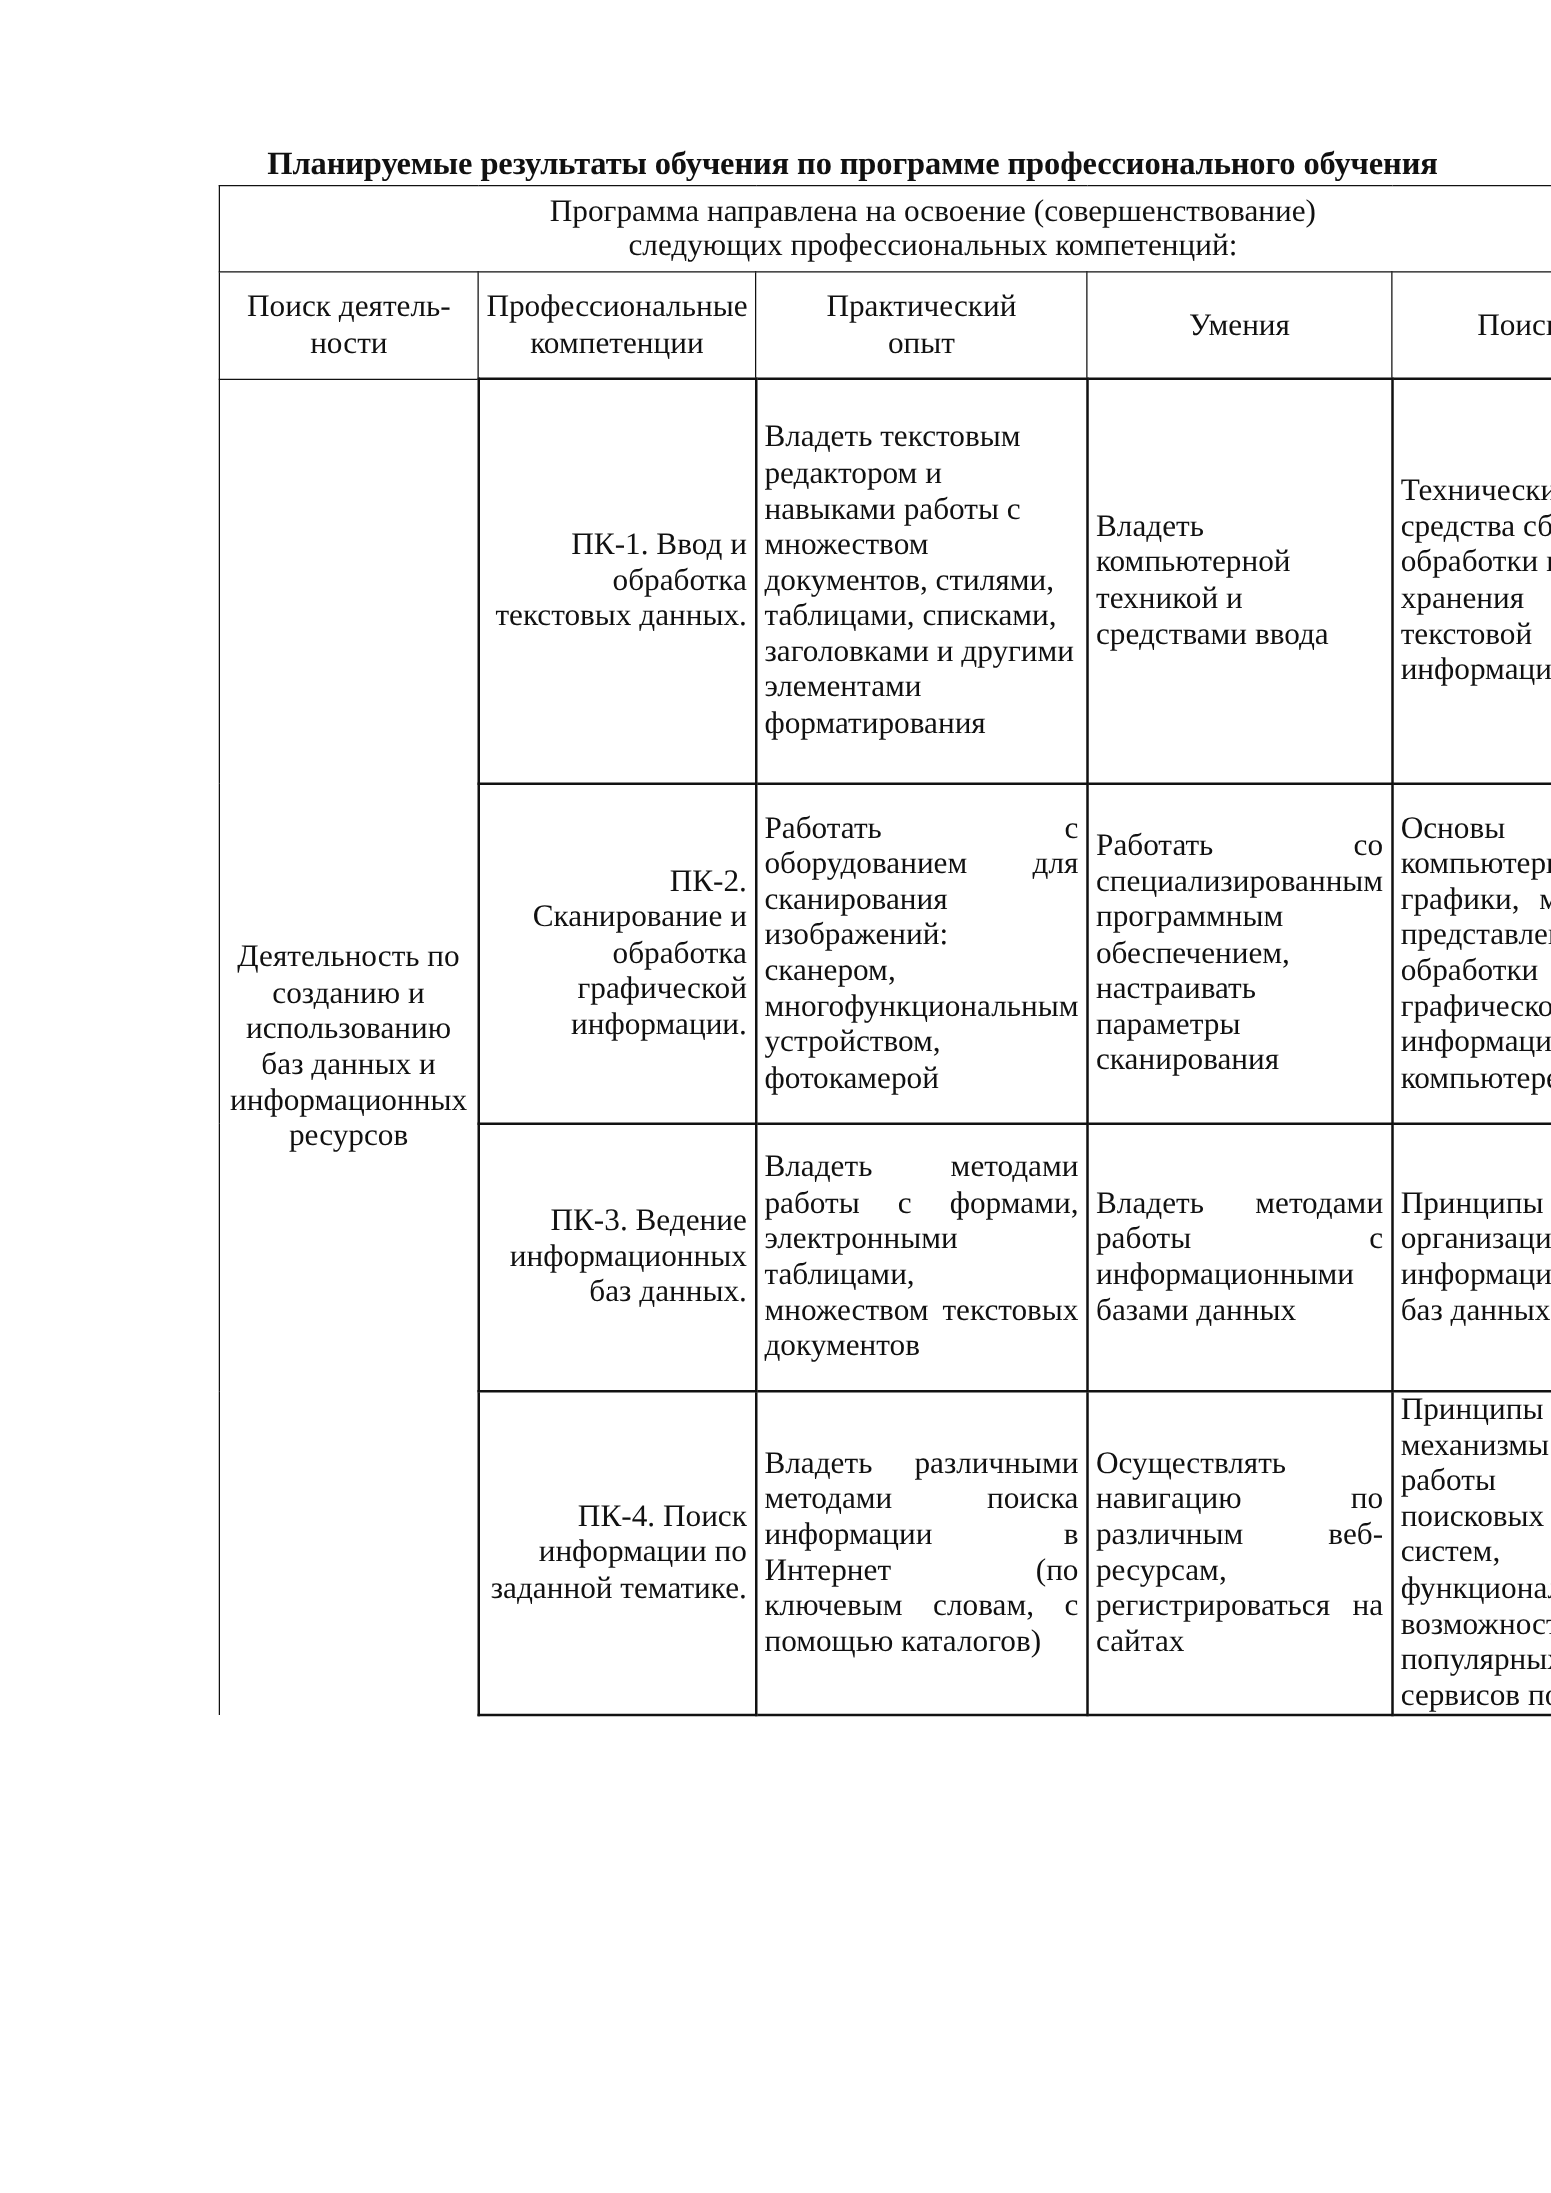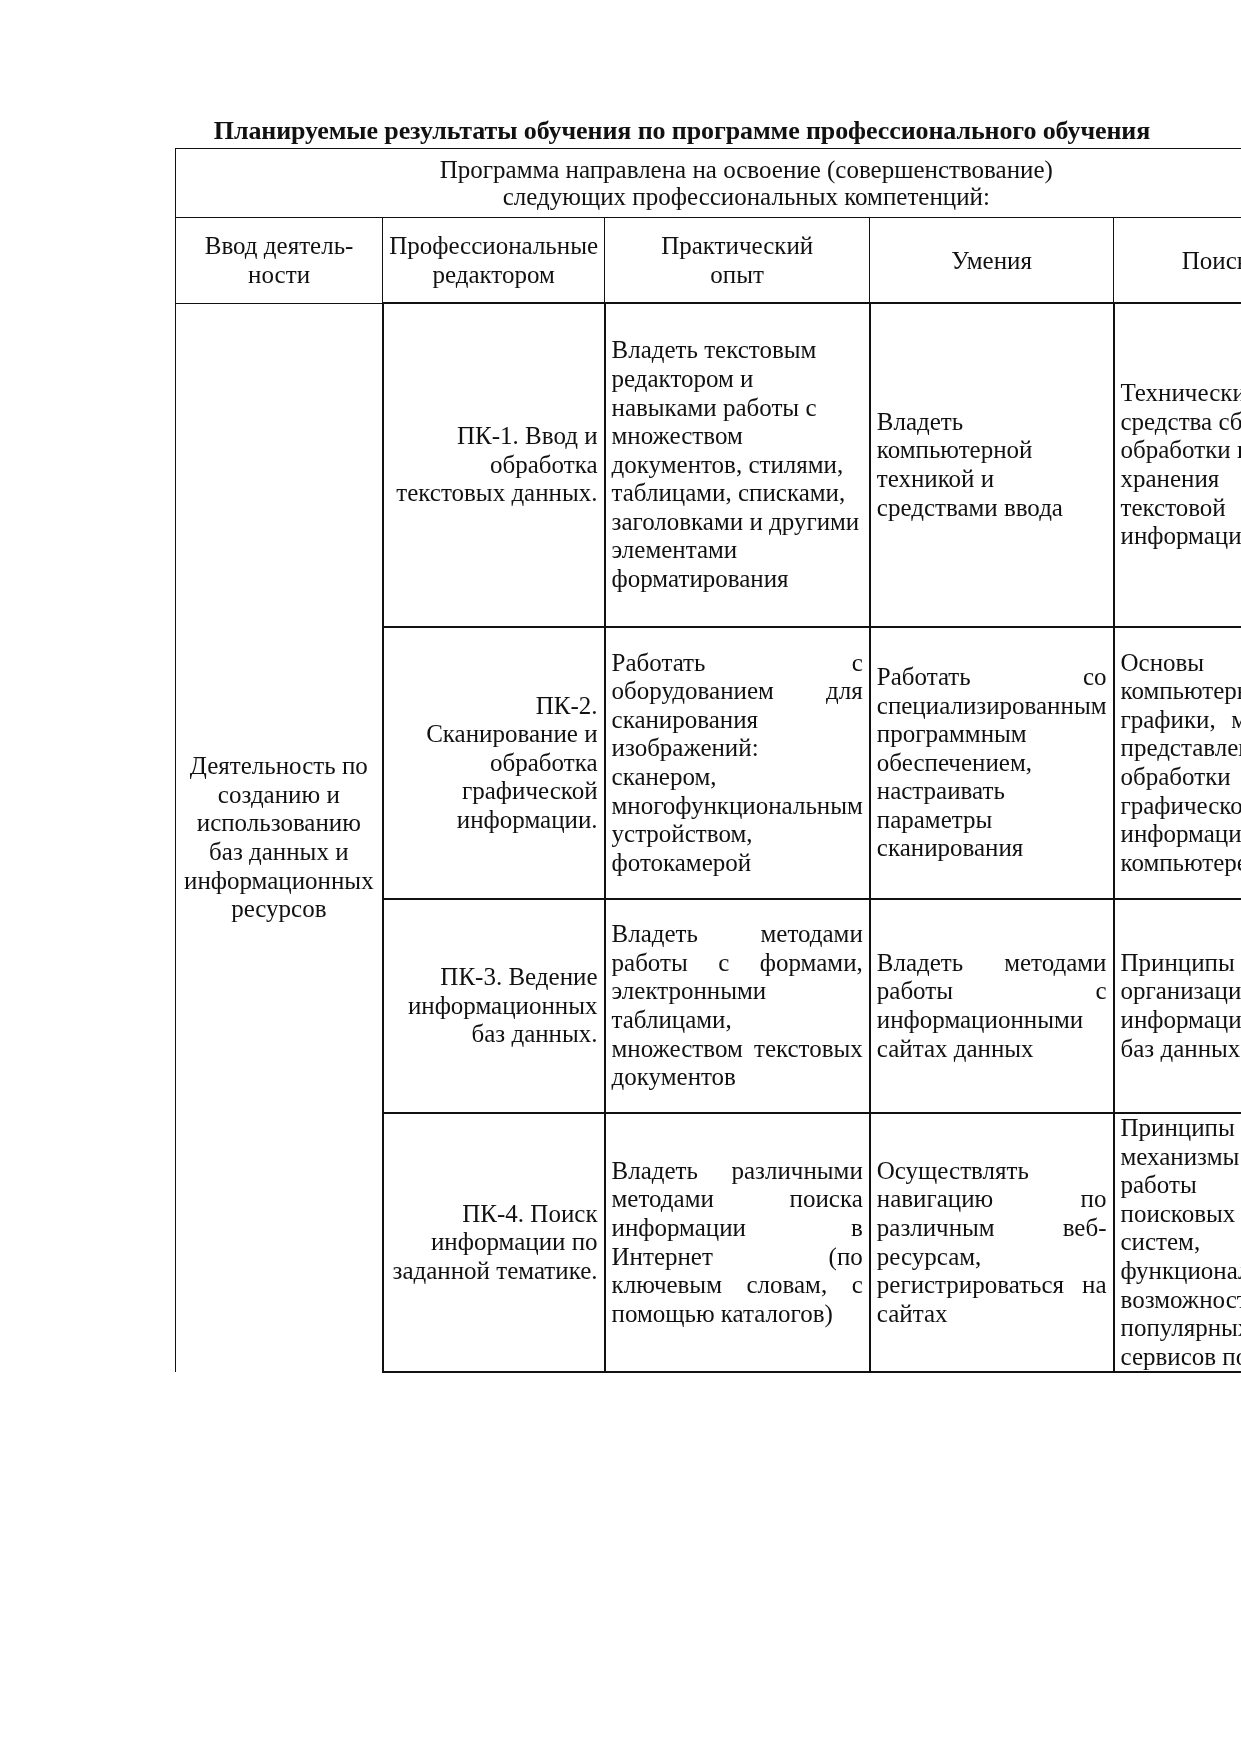--- a/index.html
+++ b/index.html
@@ -79,26 +79,26 @@
   </colgroup>
   <tbody>
       <tr>
     <td class="program-head thin" colspan="5">
       <span class="cell-text">Программа направлена на освоение (совершенствование)</span>
       <span class="cell-text">следующих профессиональных компетенций:</span>
     </td>
   </tr>
   <tr>
     <td class="col-head thin">
-      <span class="cell-text">Ввод деятель-</span>
+      <span class="cell-text">Поиск деятель-</span>
       <span class="cell-text">ности</span>
     </td>
     <td class="col-head thin">
       <span class="cell-text">Профессиональные</span>
-      <span class="cell-text">редактором</span>
+      <span class="cell-text">компетенции</span>
     </td>
     <td class="col-head thin">
       <span class="cell-text">Практический</span>
       <span class="cell-text">опыт</span>
     </td>
     <td class="col-head thin">
       <span class="cell-text">Умения</span>
     </td>
     <td class="col-head thin">
       <span class="cell-text">Поиск</span>
@@ -139,21 +139,21 @@
   </tr>
 
   <tr class="r3">
     <td class="body comp-cell">
       <span class="cell-text">ПК-3. Ведение информационных баз данных.</span>
     </td>
     <td class="body just">
       <span class="cell-text">Владеть методами работы с формами, электронными таблицами, множеством текстовых документов</span>
     </td>
     <td class="body just">
-      <span class="cell-text">Владеть методами работы с информационными сайтах данных</span>
+      <span class="cell-text">Владеть методами работы с информационными базами данных</span>
     </td>
     <td class="body just">
       <span class="cell-text">Принципы организации информационных баз данных</span>
     </td>
   </tr>
 
   <tr class="r4">
     <td class="body comp-cell">
       <span class="cell-text">ПК-4. Поиск информации по заданной тематике.</span>
     </td>

